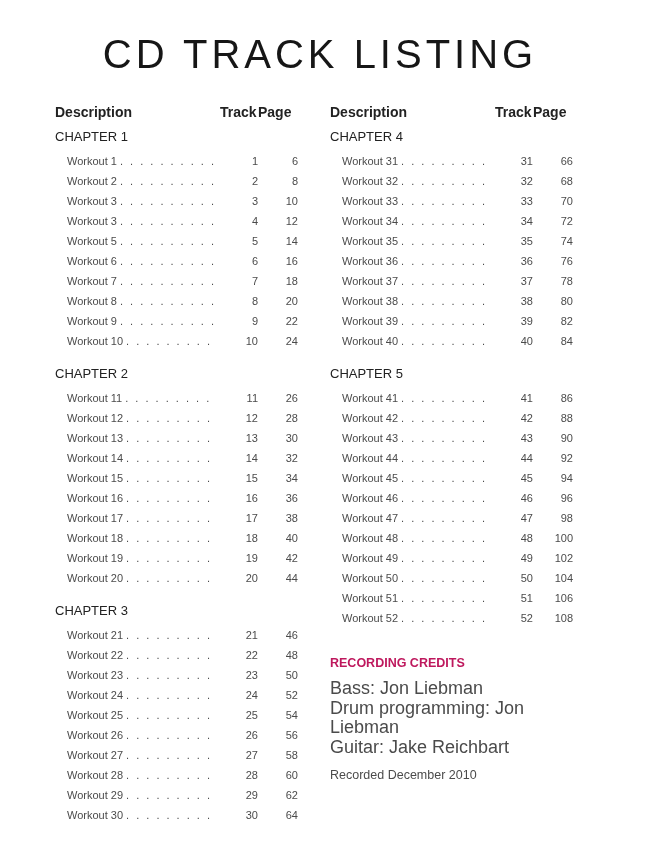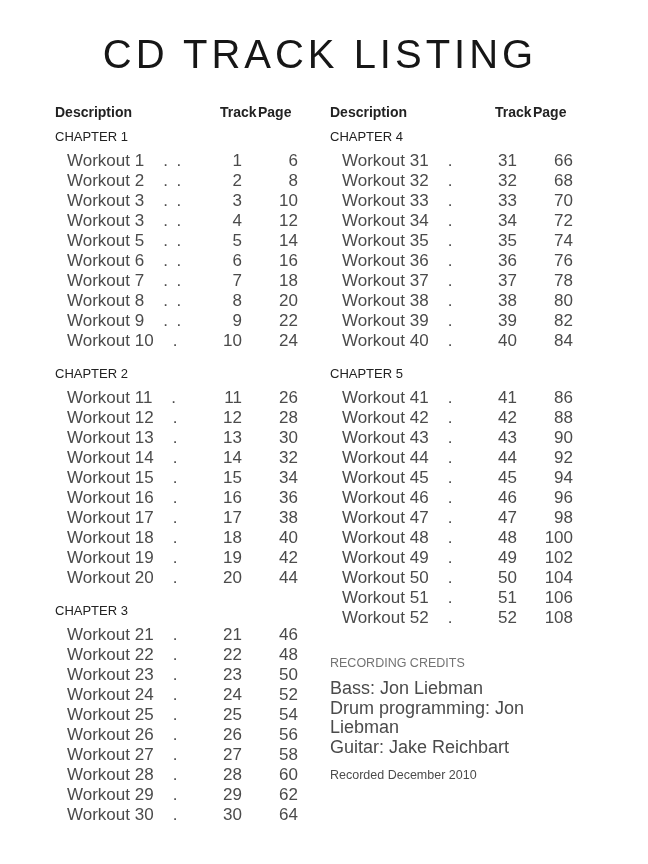--- a/index.html
+++ b/index.html
@@ -38,35 +38,35 @@
   .lh-track { flex: 0 0 38px; }
   .lh-page { flex: 0 0 40px; text-align: left; }
 
   .chapter { margin-bottom: 15px; }
   .chapter-title {
     font-size: 13px; font-weight: 400; color: #222222;
     line-height: 16px; margin-bottom: 6px;
   }
   .row {
     display: flex; align-items: flex-end;
-    font-size: 17px; color: #4b4b4b;
-    line-height: 20px; padding-left: 12px; gap: 16px;
+    font-size: 11px; color: #4b4b4b;
+    line-height: 20px; padding-left: 12px;
   }
   .desc { white-space: nowrap; flex: 0 0 auto; }
   .dots { flex: 1 1 auto; overflow: hidden; white-space: nowrap; margin: 0 3px; color: #4b4b4b; }
   .dots::after {
     content: ". . . . . . . . . . . . . . . . . . . . . . . . . . . . . . . . . . . . . . . . . . . . . . . . . . . . . . . . . . . .";
     letter-spacing: 2px;
   }
   .track { flex: 0 0 38px; text-align: right; }
   .pg { flex: 0 0 40px; text-align: right; }
 
   .credits { margin-top: 27px; }
   .credits-heading {
-    font-size: 12.5px; font-weight: 400; color: #737373;
+    font-size: 12.5px; font-weight: 700; color: #be185d;
     line-height: 16px; margin-bottom: 8px;
   }
   .credit-line { font-size: 18px; color: #4b4b4b; line-height: 19.5px; }
   .credit-recorded { font-size: 12.5px; color: #4b4b4b; line-height: 19.5px; margin-top: 9px; }
 </style>
 </head>
 <body>
 
 <div class="sheet">
   <h1 class="title">CD TRACK LISTING</h1>

